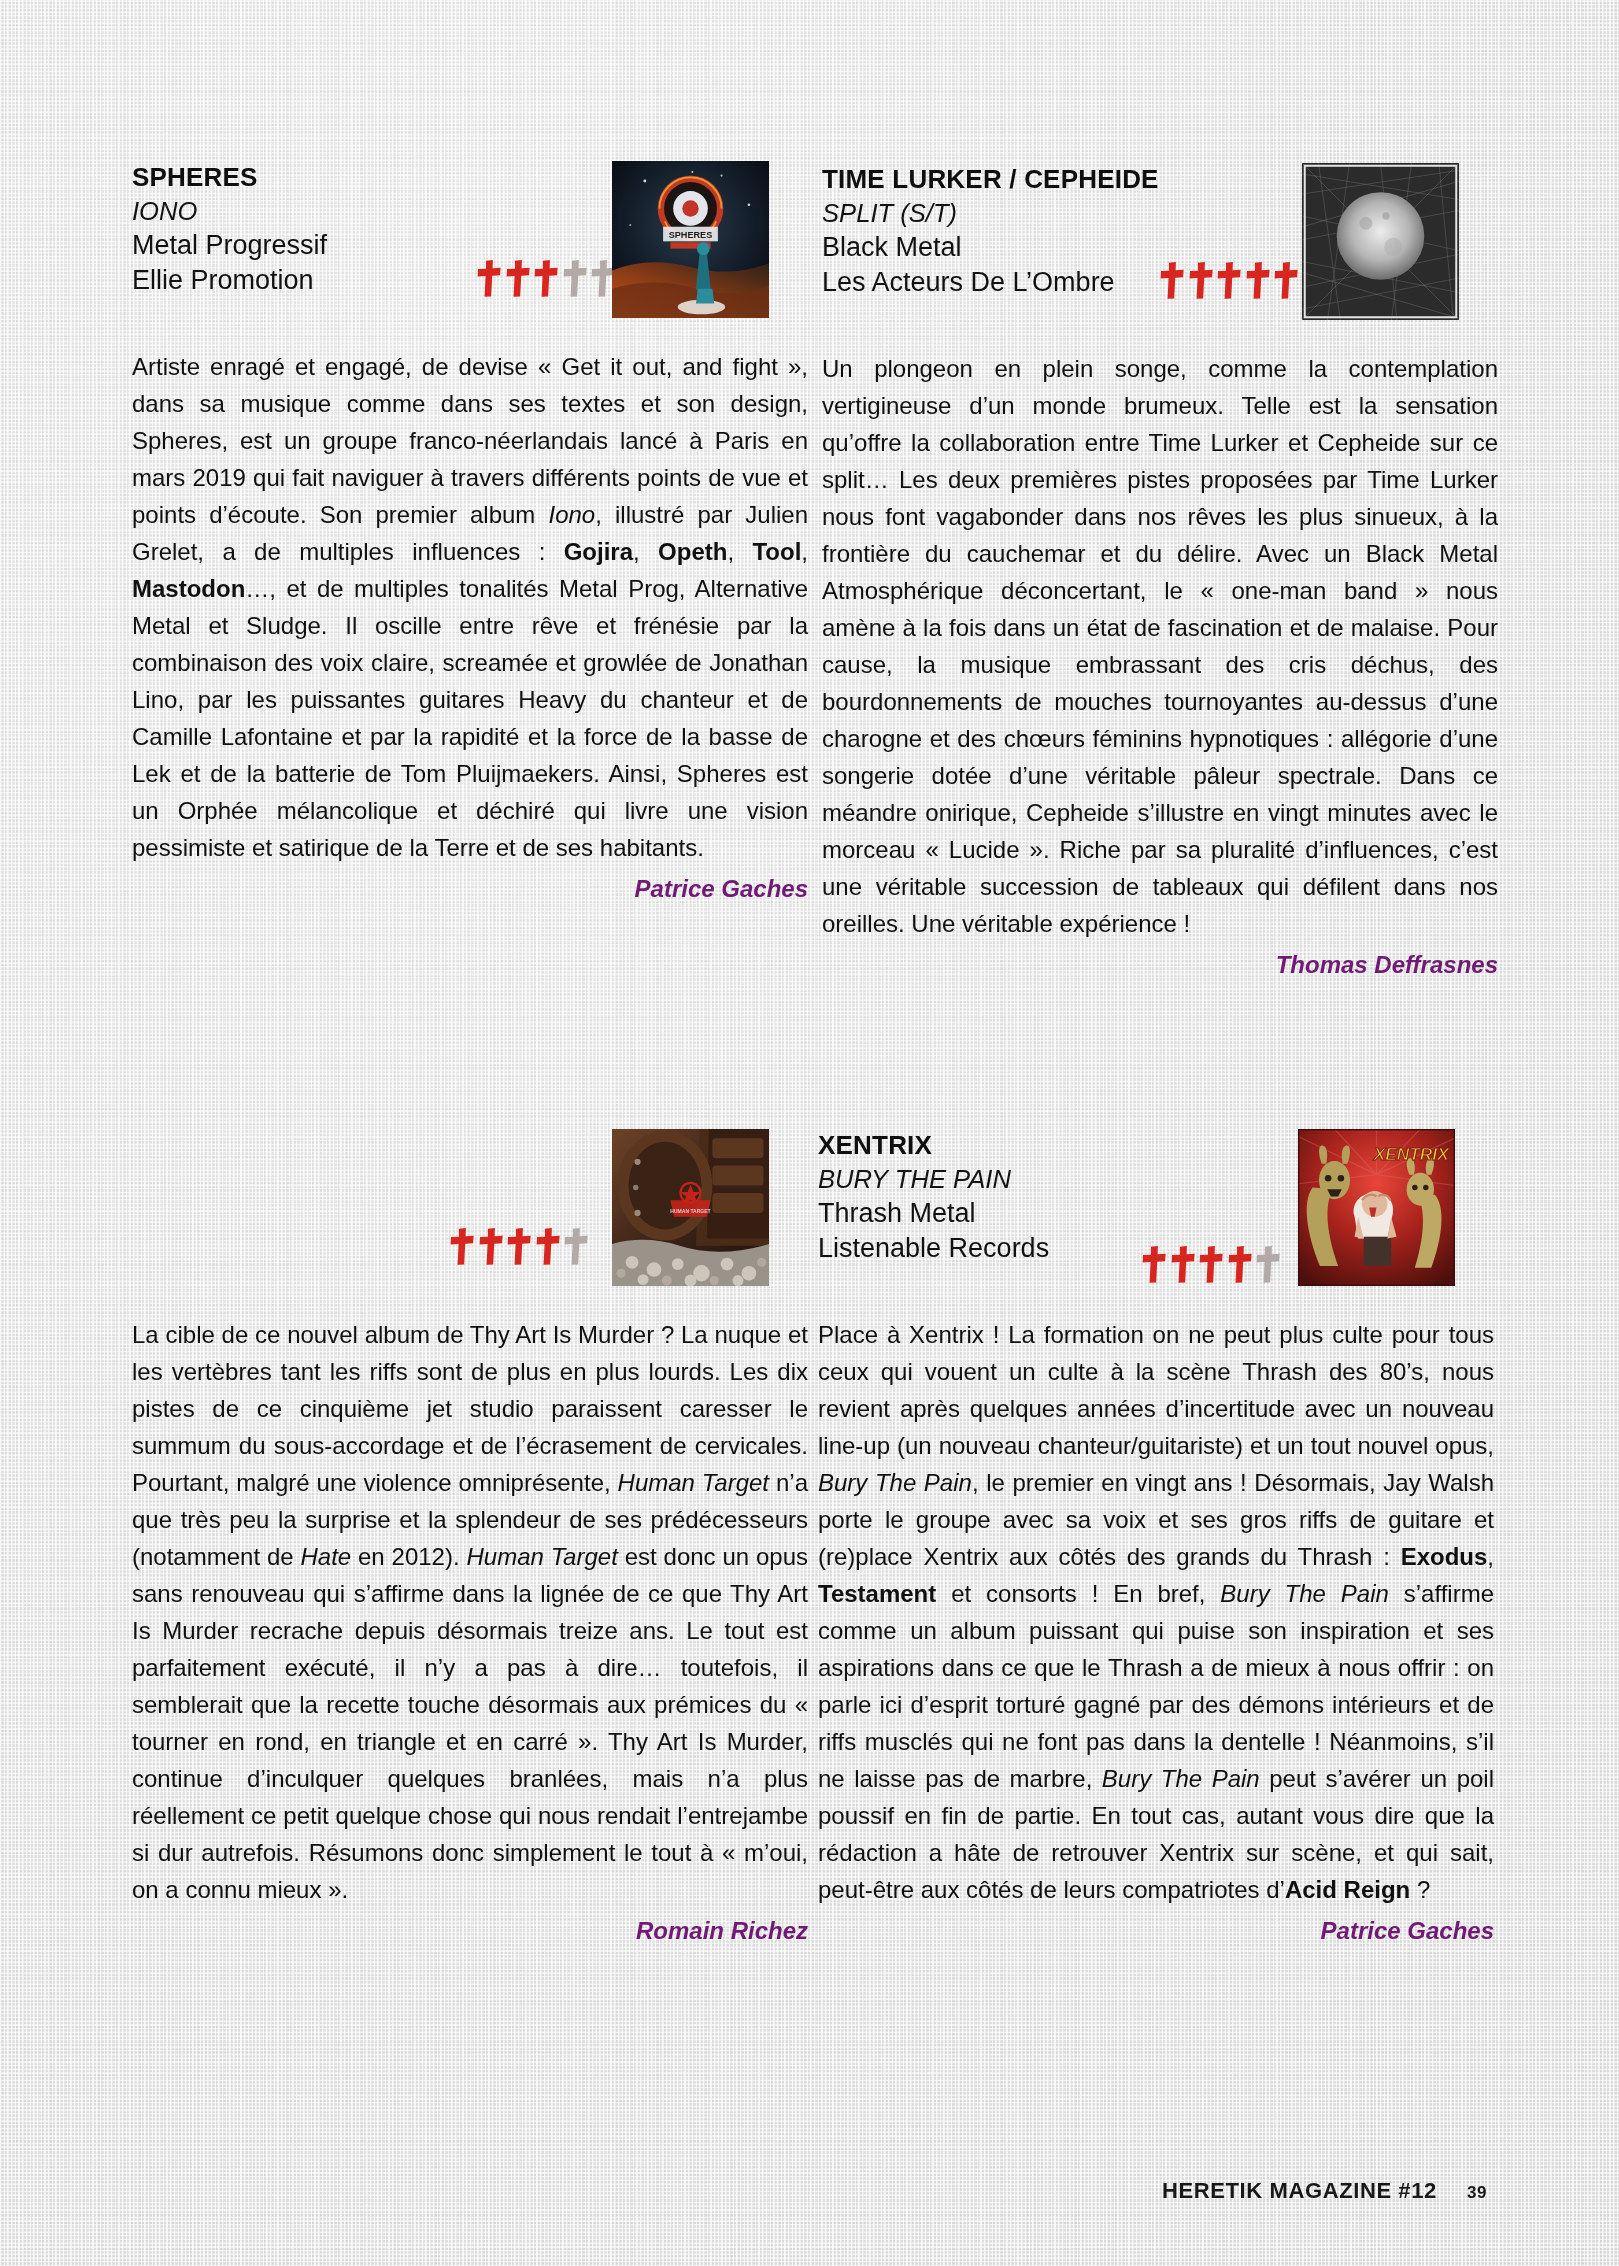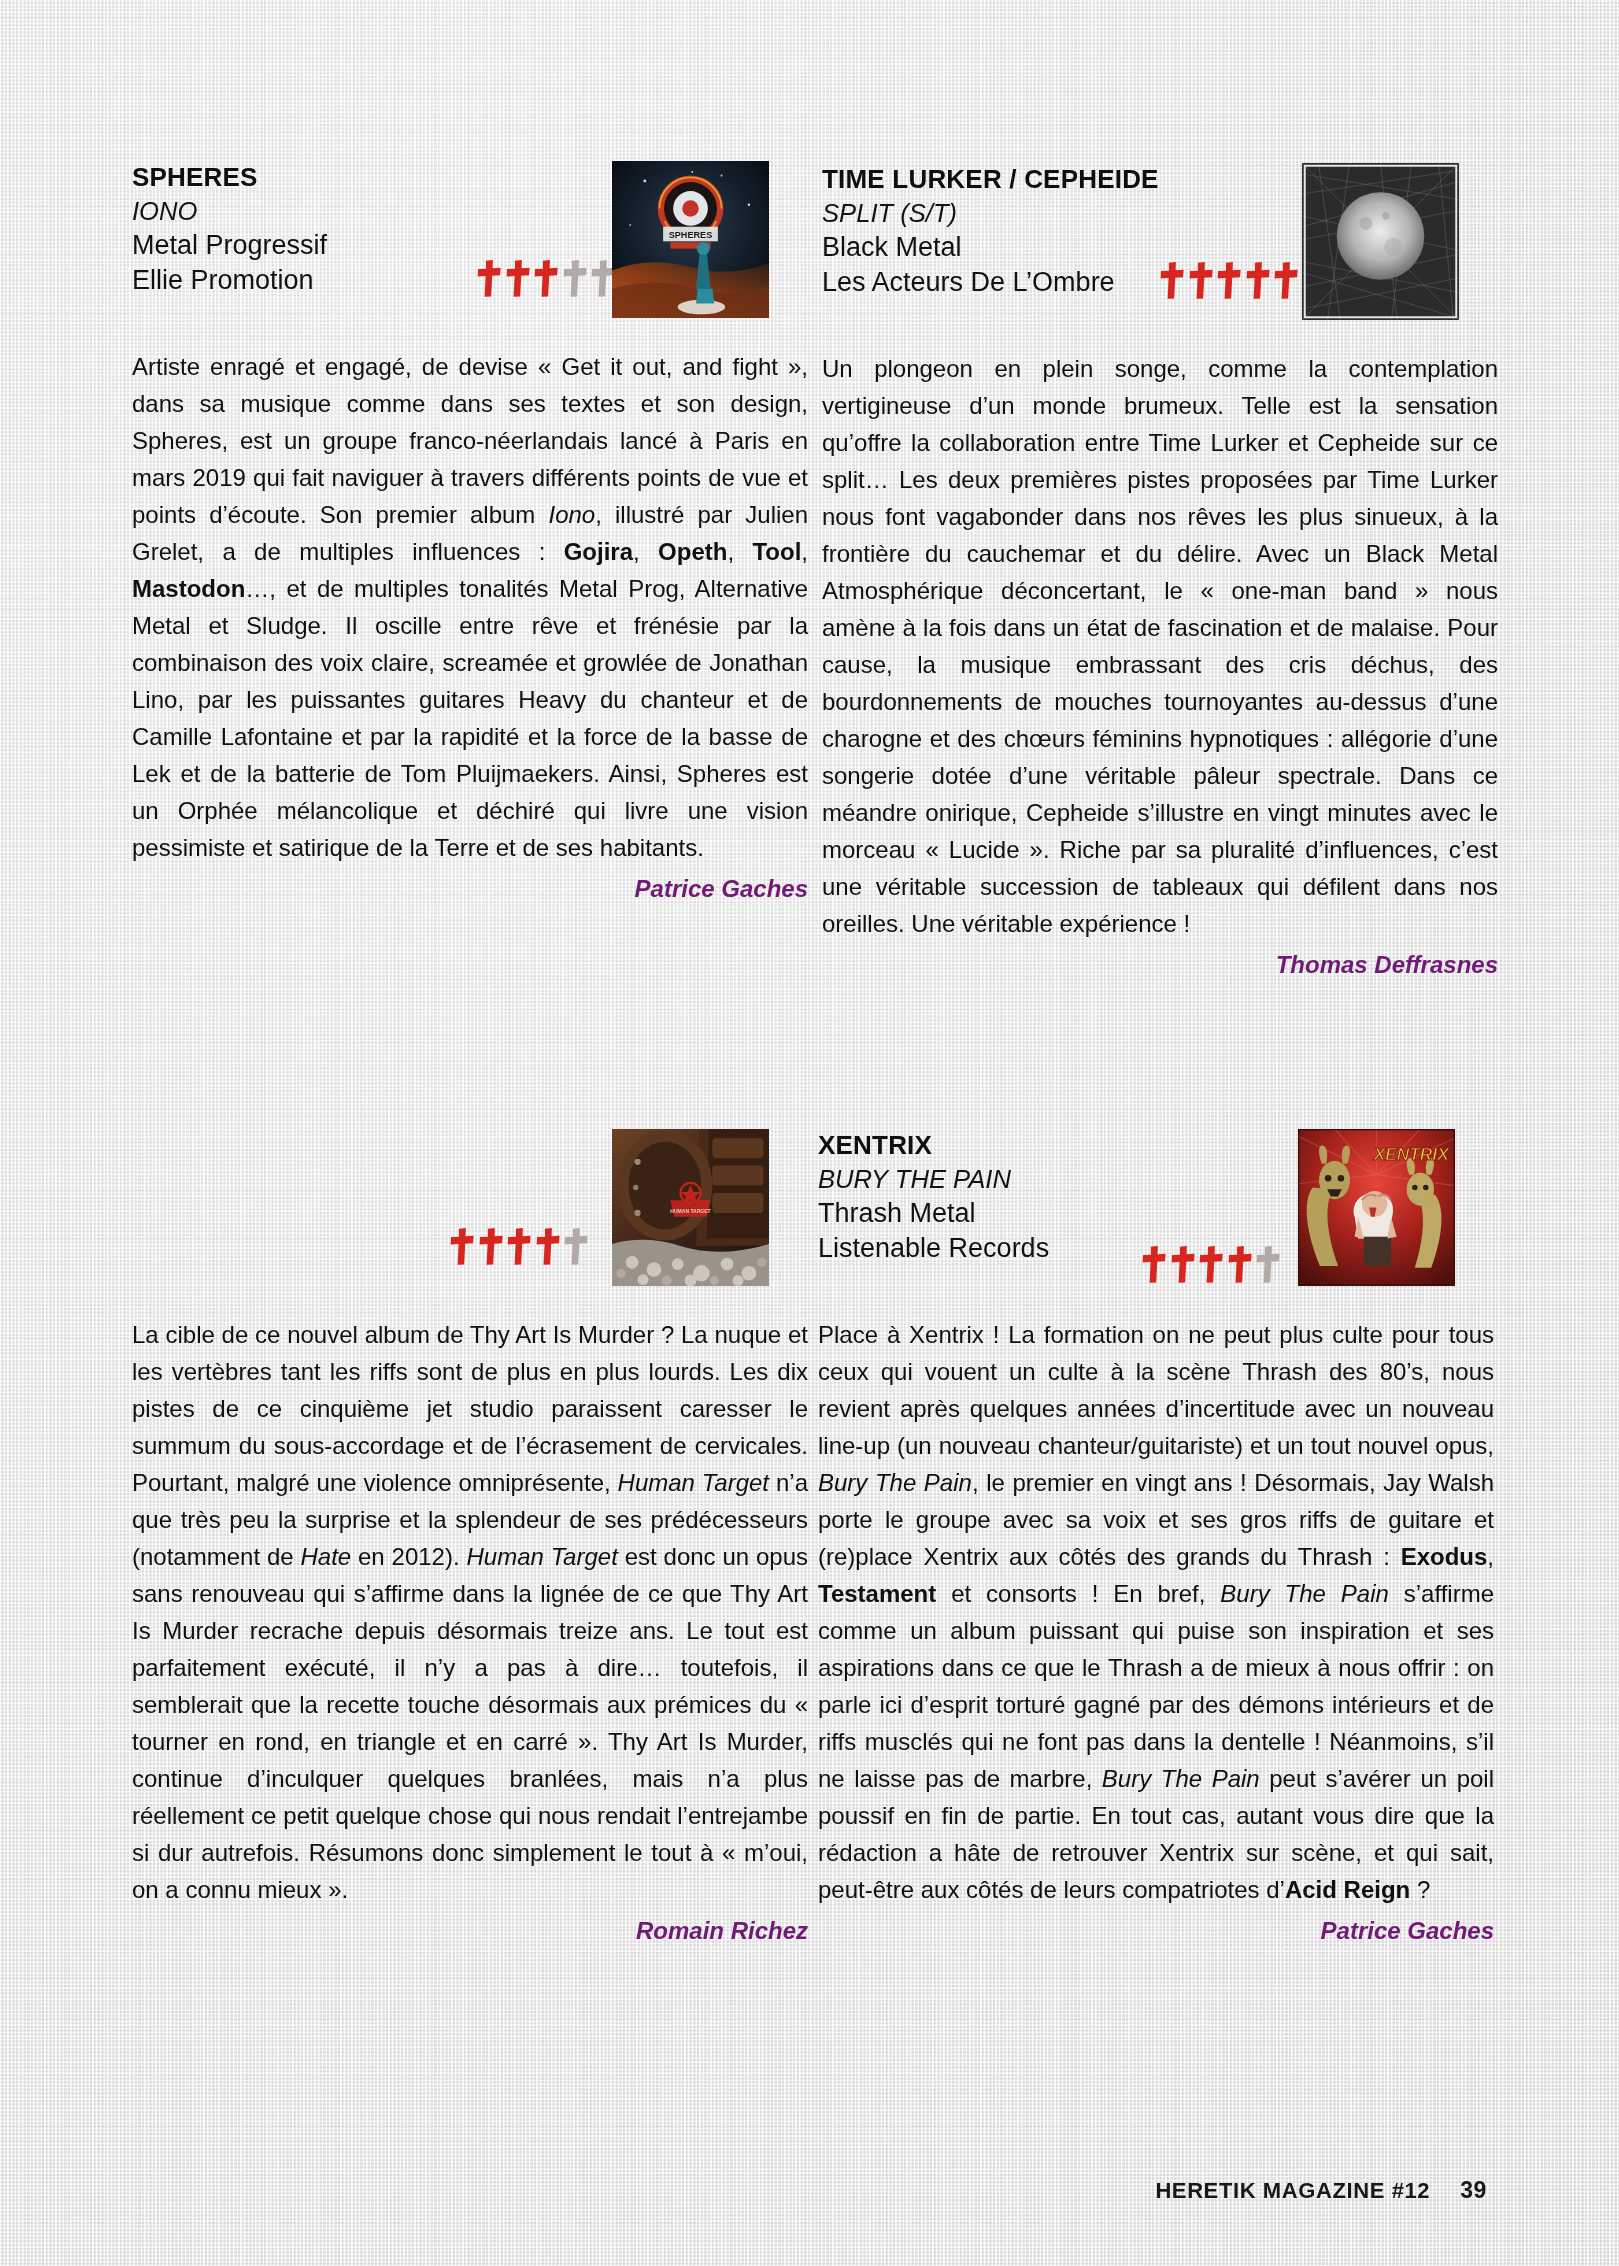--- a/index.html
+++ b/index.html
@@ -121,21 +121,21 @@
     right: 132px;
     bottom: 62px;
     display: flex;
     align-items: baseline;
     gap: 30px;
     font-size: 22px;
     letter-spacing: 0.6px;
     color: #181818;
   }
   #footer .mag-title { font-weight: bold; }
-  #footer .page-no { font-weight: bold; font-size: 23px; }
+  #footer .page-no { font-weight: bold; font-size: 17px; }
 </style>
 </head>
 <body>
 
 <div id="paper-texture"></div>
 
 <div id="page">
 
   <div class="review" style="left:132px; top:161px; width:676px;">
     <div class="rev-header">

